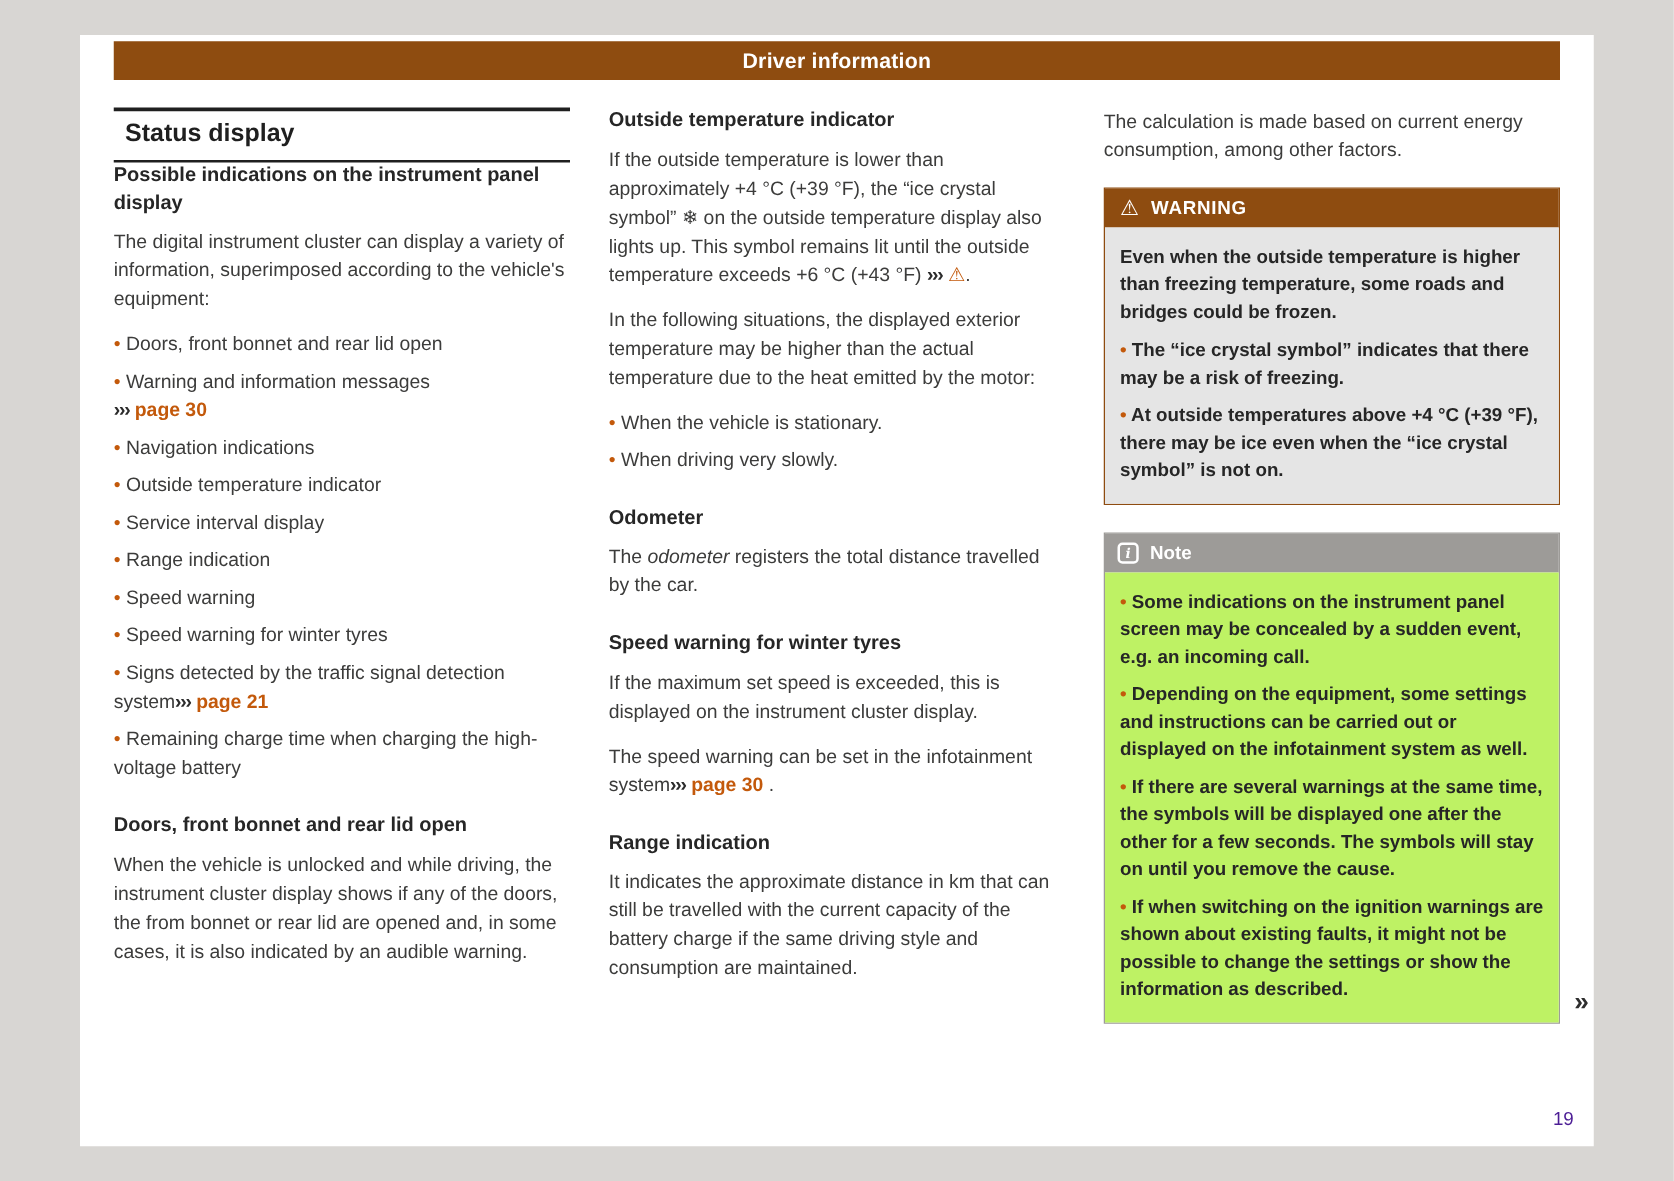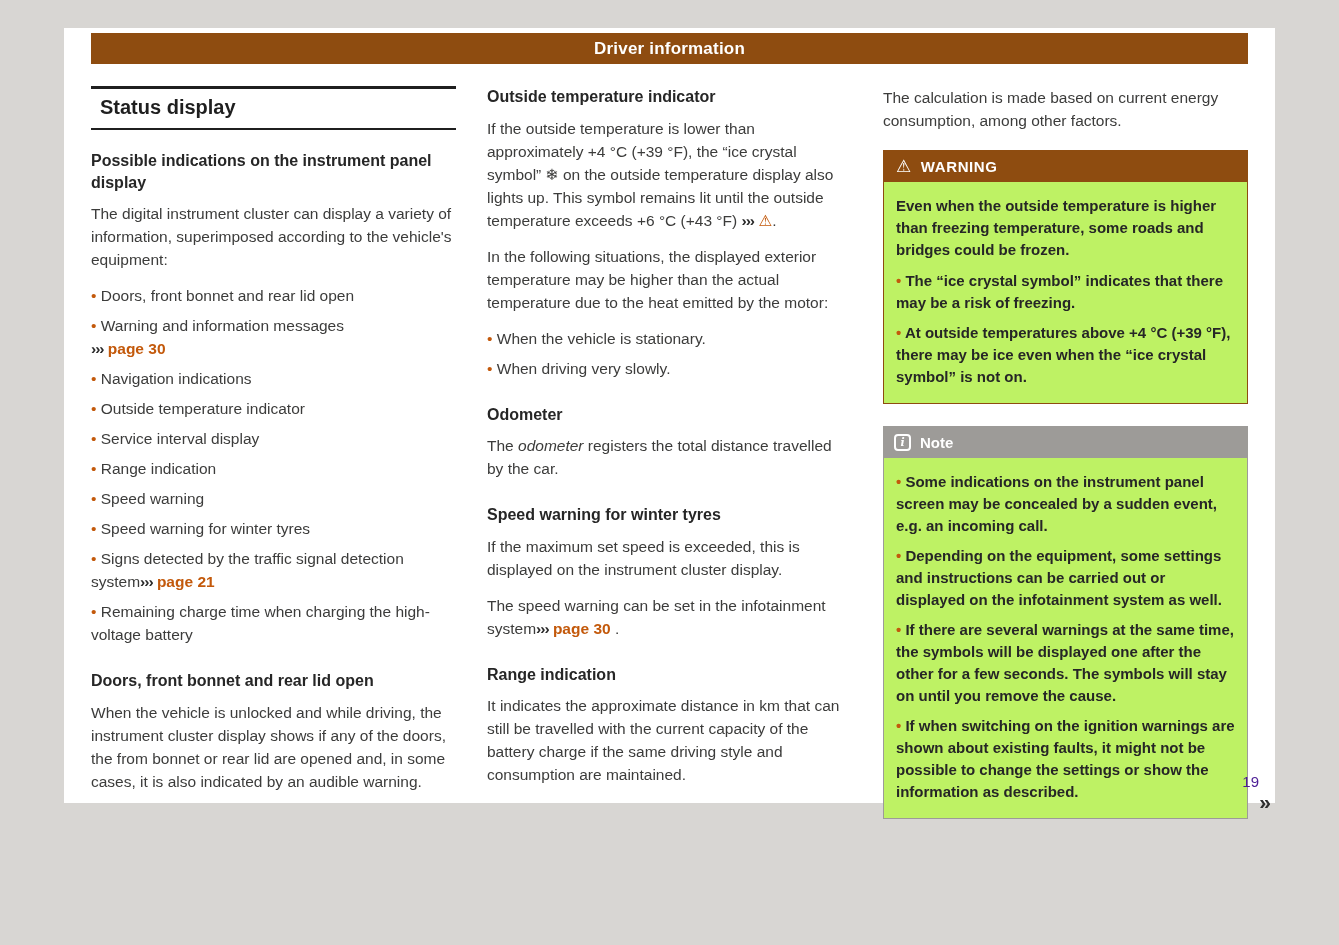--- a/index.html
+++ b/index.html
@@ -5,42 +5,41 @@
   * { box-sizing: border-box; }
   html, body { margin: 0; padding: 0; }
   body {
     width: 1339px; height: 945px;
     background: #d8d6d3;
     font-family: "Liberation Sans", "DejaVu Sans", sans-serif;
     overflow: hidden;
   }
   .page {
     position: relative;
-    width: 1211px; height: 775px;
+    width: 1211px; height: 889px;
     margin: 28px 64px;
     background: #ffffff;
     padding: 5px 27px 0;
   }
   .topbar {
     height: 31px;
     background: #8e4c10;
     color: #fff;
     display: flex; align-items: center; justify-content: center;
     font-size: 17px; font-weight: bold; letter-spacing: 0.2px;
   }
   .columns { display: flex; justify-content: space-between; margin-top: 22px; }
   .col { width: 365px; }
   .col > :first-child { margin-top: 0; }
 
   .section-title {
     border-top: 3px solid #1f1f1f;
     border-bottom: 2px solid #1f1f1f;
     padding: 7px 0 9px 9px;
     font-size: 20px; font-weight: bold; color: #1f1f1f;
-    margin-bottom: 20px;
   }
   h3.sub {
     font-size: 16px; font-weight: bold; color: #262626;
     line-height: 1.35;
     margin: 24px 0 9px;
   }
   h3.sub.first { margin-top: 0; }
   p.body {
     font-size: 15.5px; line-height: 23px; color: #3c3c3b;
     margin: 0 0 13px;
@@ -58,21 +57,21 @@
   .warn-glyph { color: #c3590b; font-weight: bold; }
   em.ital { font-style: italic; }
 
   .warnbox { border: 1px solid #8e4c10; margin-top: 18px; }
   .warnbox .hd {
     background: #8e4c10; color: #fff; height: 31px;
     display: flex; align-items: center; gap: 9px; padding: 0 12px;
     font-size: 15px; font-weight: bold; letter-spacing: 0.6px;
   }
   .warn-icon { font-size: 17px; font-weight: normal; line-height: 1; }
-  .warnbox .bd { background: #bef264; padding: 13px 12px 15px; }
+  .warnbox .bd { background: #e5e5e5; padding: 13px 12px 15px; }
 
   .notebox { border: 1px solid #9d9b98; margin-top: 22px; position: relative; }
   .notebox .hd {
     background: #9d9b98; color: #fff; height: 31px;
     display: flex; align-items: center; gap: 9px; padding: 0 10px;
     font-size: 15px; font-weight: bold;
   }
   .note-icon {
     width: 17px; height: 17px;
     border: 2px solid #fff; border-radius: 4px;

